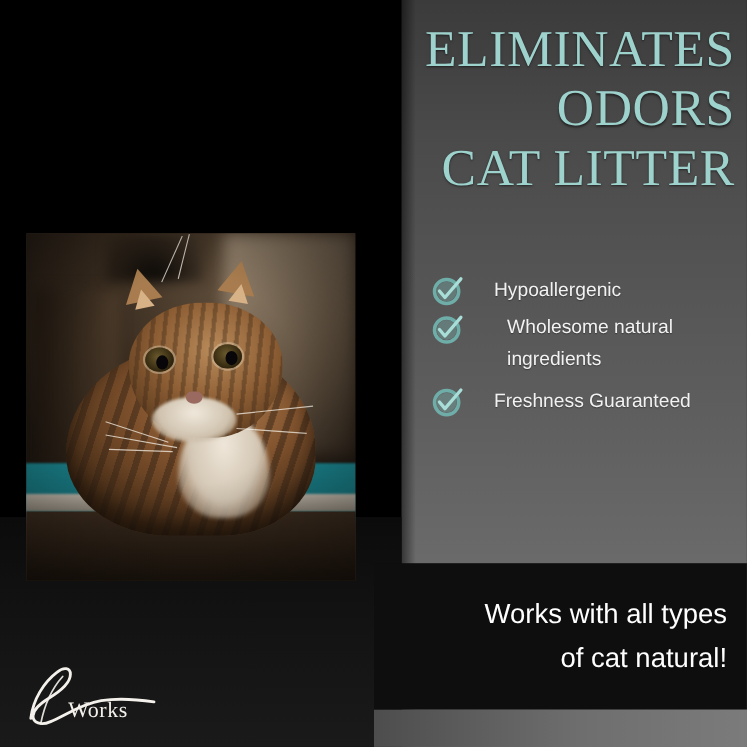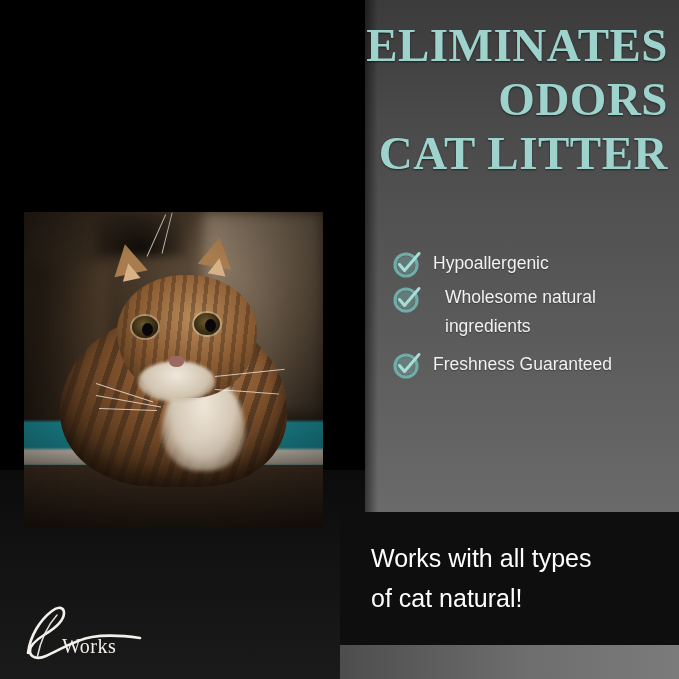--- a/index.html
+++ b/index.html
@@ -74,33 +74,34 @@
     top: 18px;
     width: 368px;
     text-align: right;
     font-family: "Liberation Serif", "DejaVu Serif", serif;
     font-size: 47px;
     line-height: 54px;
     letter-spacing: 0.5px;
     color: #9ed3cd;
     text-shadow: 0 1px 2px rgba(0,0,0,0.55);
   }
-  .headline .hl-line { display: block; white-space: nowrap; font-weight: bold; }
+  .headline .hl-line { display: block; white-space: nowrap; }
 
   
   .features {
     position: absolute;
     left: 392px;
     top: 248px;
     width: 280px;
   }
   .feature-row {
     display: flex;
     align-items: flex-start;
     margin-bottom: 4px;
+    gap: 16px;
   }
   .check-icon {
     flex: 0 0 auto;
     width: 30px;
     height: 30px;
     margin-right: 11px;
     margin-top: 1px;
   }
   .check-icon svg { display: block; }
   .feature-label {
@@ -287,20 +288,21 @@
   }
   .caption-text {
     position: absolute;
     left: 31px;
     top: 26px;
     width: 290px;
     color: #ffffff;
     font-size: 25px;
     line-height: 40px;
     font-family: "Liberation Sans", sans-serif;
+    text-align: right;
   }
   .caption-text .cap-line { display: block; white-space: nowrap; }
 
   
   .logo {
     position: absolute;
     left: 14px;
     top: 598px;
     width: 150px;
     height: 70px;

